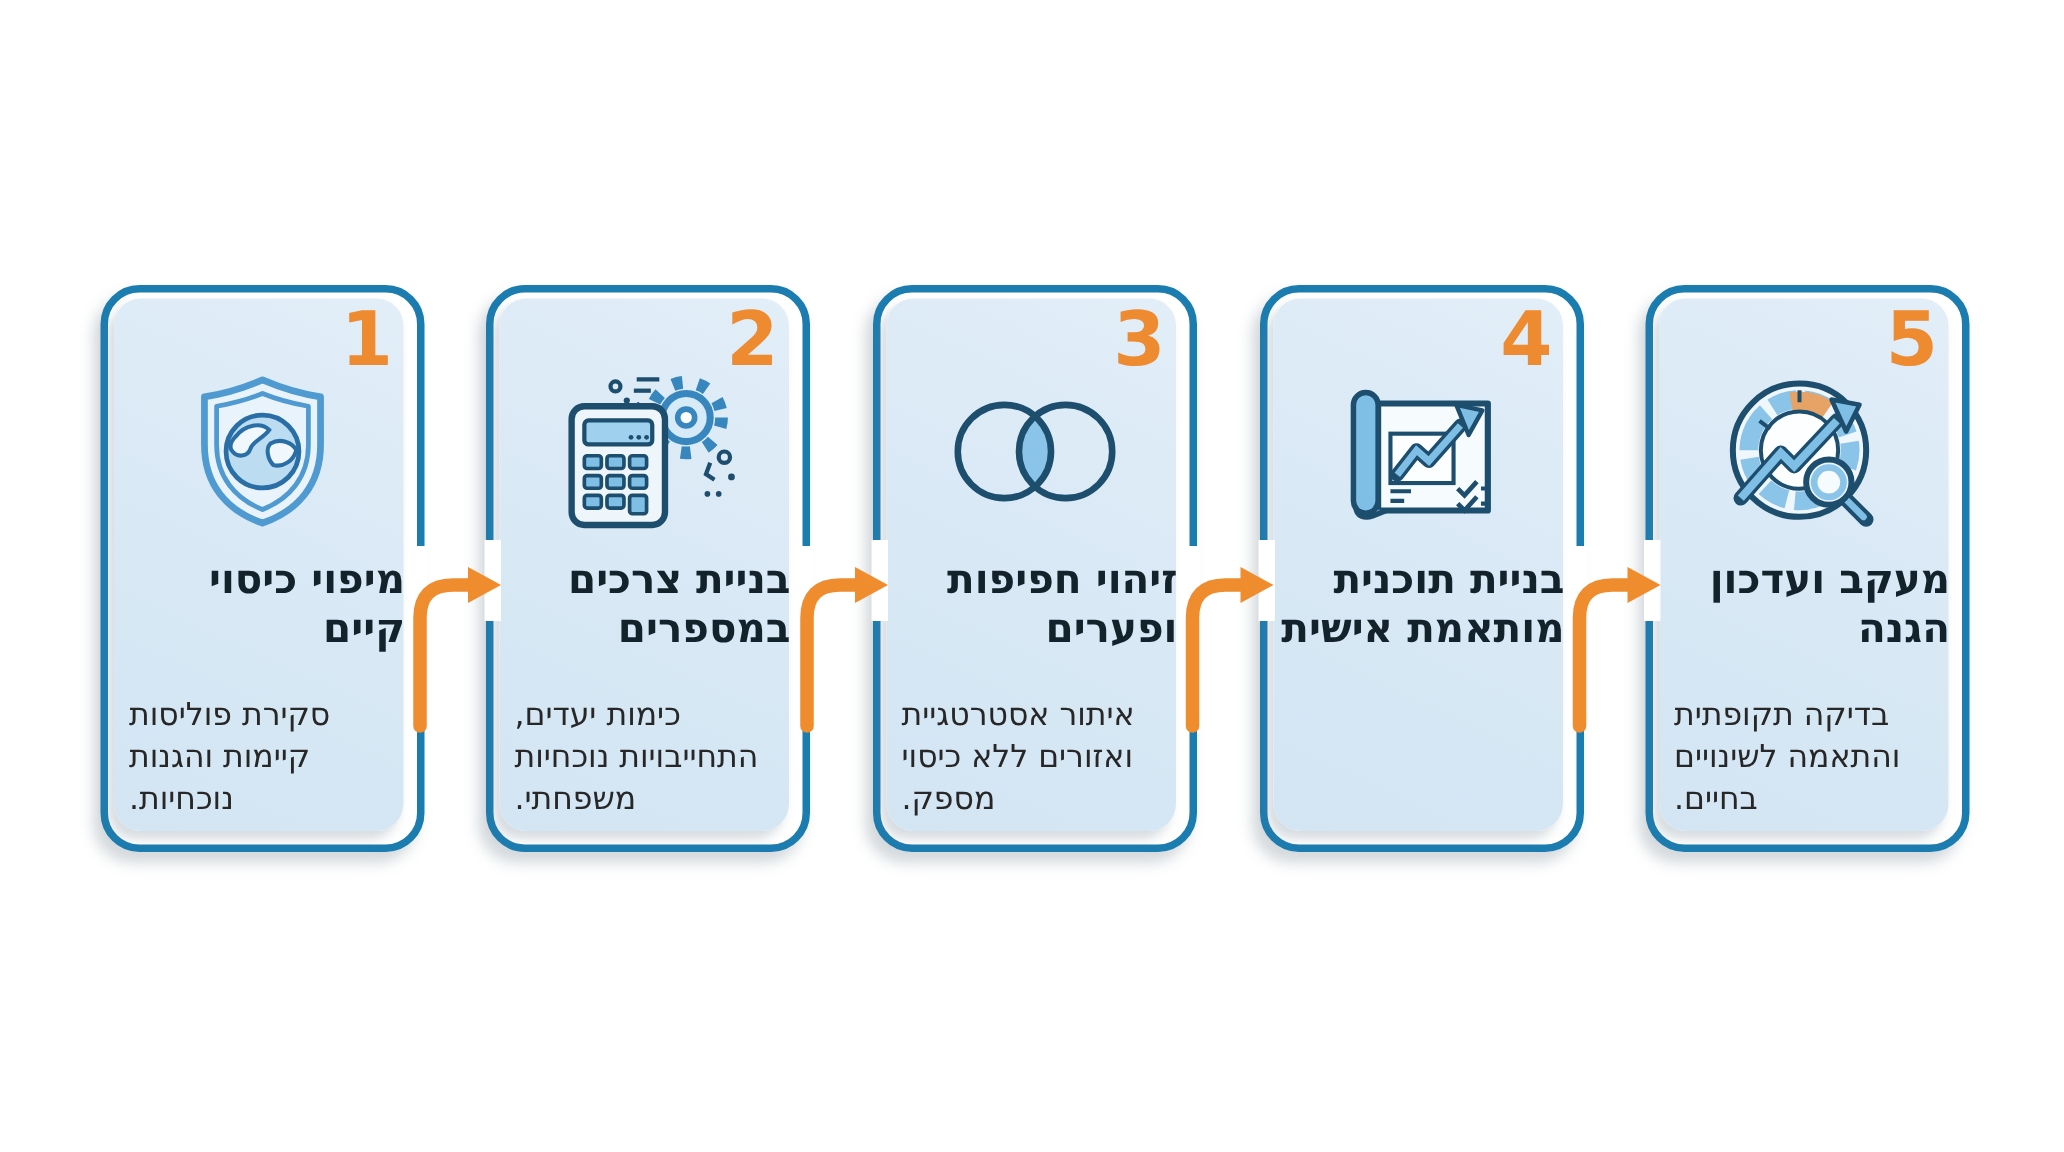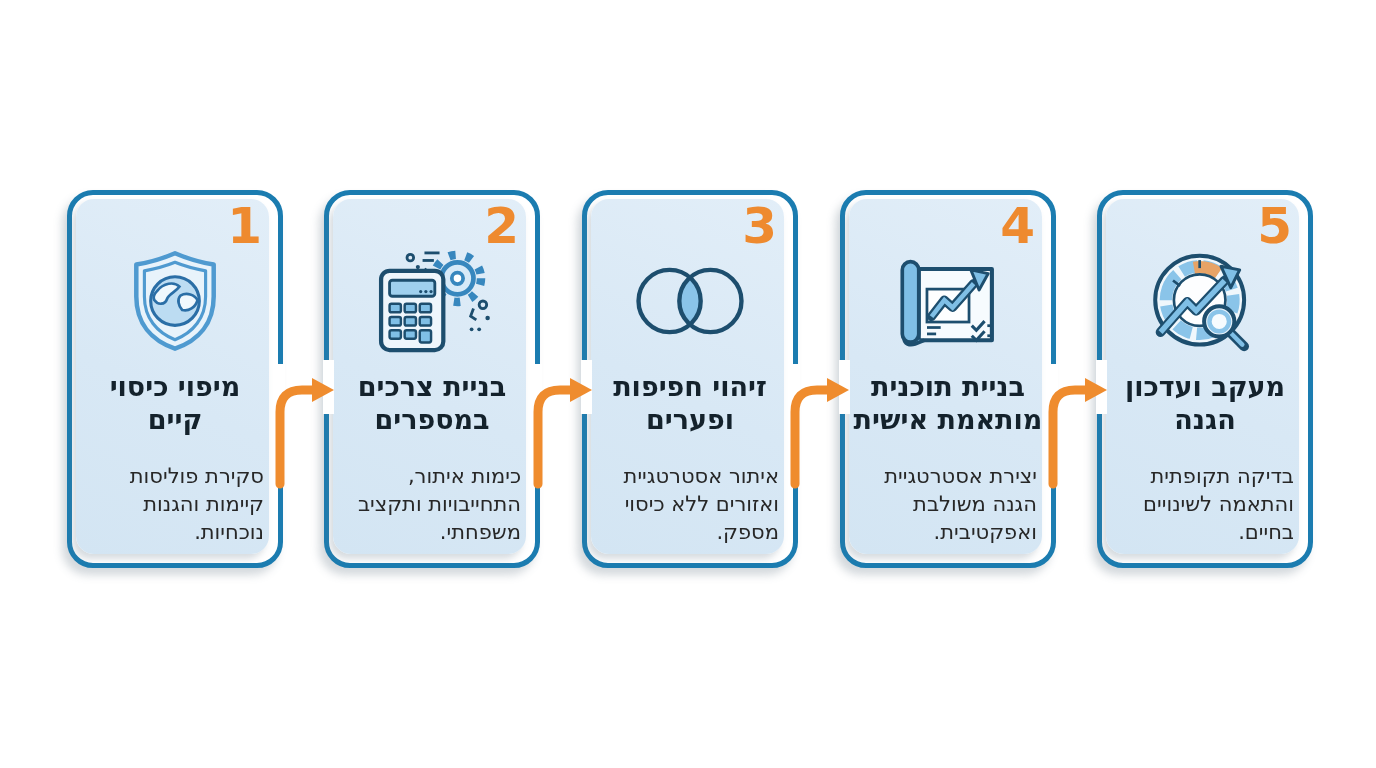--- a/index.html
+++ b/index.html
@@ -24,26 +24,26 @@
   .step-num{
     position:absolute;top:6px;right:16px;z-index:2;
     font-size:50px;font-weight:700;line-height:1;color:#ee8a2f;
   }
   .icon-box{
     position:absolute;top:50px;left:0;right:0;height:112px;z-index:2;
     display:flex;align-items:center;justify-content:center;
   }
   .step-title{
     position:absolute;top:176px;left:8px;right:8px;z-index:2;
-    text-align:center;font-size:27px;font-weight:700;line-height:1.22;
+    font-size:27px;font-weight:700;line-height:1.22;
     color:#14222c;
   }
   .step-desc{
     position:absolute;top:268px;left:14px;right:14px;z-index:2;
-    text-align:right;font-size:21px;font-weight:400;line-height:1.33;
+    text-align:left;font-size:21px;font-weight:400;line-height:1.33;
     color:#272727;
   }
   .gap-patch{position:absolute;background:#ffffff;z-index:2;}
   .gap-right{top:364px;width:12px;height:112px;}
   .gap-left{top:360px;width:11px;height:54px;}
   .connector{position:absolute;top:372px;z-index:3;overflow:visible;}
   .connector path{stroke:#ef8c2e;stroke-width:9;fill:none;stroke-linecap:round;}
   .connector polygon{fill:#ef8c2e;}
 </style>
 </head>
@@ -97,21 +97,21 @@
           <rect x="25" y="75" width="12" height="9" rx="2"></rect>
             <rect x="41" y="75" width="12" height="9" rx="2"></rect>
             <rect x="57" y="75" width="12" height="9" rx="2"></rect>
           <rect x="25" y="89" width="12" height="9" rx="2"></rect>
             <rect x="41" y="89" width="12" height="9" rx="2"></rect>
           <rect x="57" y="89" width="12" height="13" rx="2"></rect>
         </g>
       </svg>
     </div>
     <div class="step-title">בניית צרכים במספרים</div>
-    <div class="step-desc">כימות איתור, התחייבויות ותקציב משפחתי.</div>
+    <div class="step-desc">כימות יעדים, התחייבויות נוכחיות משפחתי.</div>
   </div>
 
   <div class="card" style="left:582px">
     <div class="card-fill"></div>
     <div class="step-num">3</div>
     <div class="icon-box">
       <svg width="136" height="94" viewBox="0 0 140 96">
         <path d="M70 25 C77 32 80 41 80 48 C80 55 77 64 70 71 C63 64 60 55 60 48 C60 41 63 32 70 25 Z" fill="#8ac4e9"></path>
         <circle cx="49" cy="48" r="32" fill="none" stroke="#1d4e6e" stroke-width="4.5"></circle>
         <circle cx="91" cy="48" r="32" fill="none" stroke="#1d4e6e" stroke-width="4.5"></circle>
@@ -135,21 +135,20 @@
         <polyline points="52,76 66,58 75,66 98,40" fill="none" stroke="#1d4e6e" stroke-width="10" stroke-linejoin="round" stroke-linecap="round"></polyline>
         <polyline points="52,76 66,58 75,66 98,40" fill="none" stroke="#7fbfe6" stroke-width="5"></polyline>
         <polygon points="95,25 114,29 104,47" fill="#7fbfe6" stroke="#1d4e6e" stroke-width="3.2" stroke-linejoin="round"></polygon>
         <polyline points="96,86 101,91 110,81" fill="none" stroke="#1d4e6e" stroke-width="3.4"></polyline>
         <line x1="113" y1="86" x2="118" y2="86" stroke="#1d4e6e" stroke-width="3"></line>
         <polyline points="96,97 101,102 110,92" fill="none" stroke="#1d4e6e" stroke-width="3.4"></polyline>
         <line x1="113" y1="97" x2="118" y2="97" stroke="#1d4e6e" stroke-width="3"></line>
       </svg>
     </div>
     <div class="step-title">בניית תוכנית מותאמת אישית</div>
-    <div class="step-desc">יצירת אסטרטגיית הגנה משולבת ואפקטיבית.</div>
   </div>
 
   <div class="card" style="left:1097px">
     <div class="card-fill"></div>
     <div class="step-num">5</div>
     <div class="icon-box">
       <svg width="126" height="112" viewBox="0 0 132 126">
         <circle cx="60" cy="62" r="50" fill="#f0f7fc" stroke="#1d4e6e" stroke-width="4.5"></circle>
         <circle cx="60" cy="62" r="38" fill="none" stroke="#8ac4e9" stroke-width="14" stroke-dasharray="19 6" transform="rotate(-160 60 62)"></circle>
         <path d="M53.6 25.6 A37 37 0 0 1 81.2 31.7" fill="none" stroke="#e7a366" stroke-width="14"></path>

